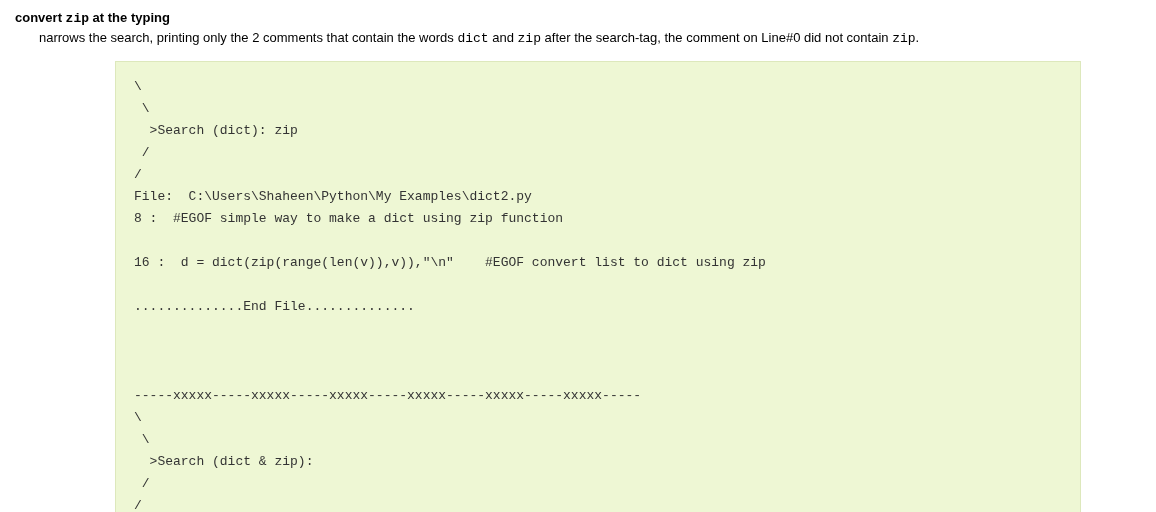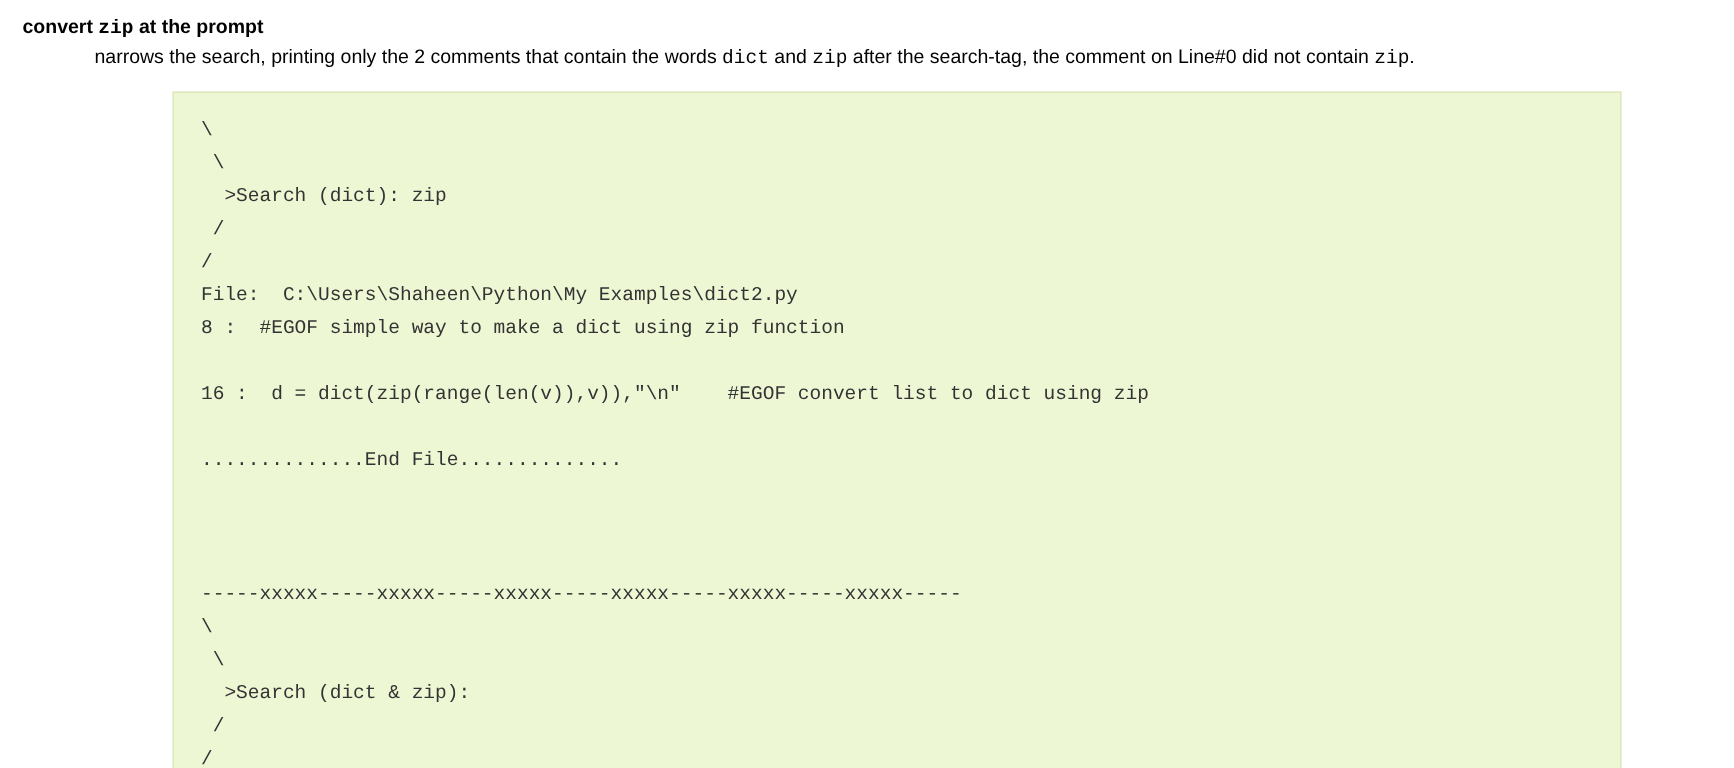--- a/index.html
+++ b/index.html
@@ -17,21 +17,21 @@
     }
     .heading {
       font-weight: bold;
       margin-bottom: 2px;
     }
     .heading .mono {
       font-family: "Courier New", Courier, monospace;
       font-size: 13px;
     }
     .description {
-      margin-left: 48px;
+      margin-left: 24px;
       line-height: 1.5;
       margin-bottom: 12px;
     }
     .description .mono {
       font-family: "Courier New", Courier, monospace;
       font-size: 13px;
     }
     .code-block {
       margin-left: 100px;
       margin-right: 60px;
@@ -43,21 +43,21 @@
       line-height: 1.7;
       white-space: pre;
       color: #333;
       overflow-x: auto;
     }
   </style>
 </head>
 <body>
 
 <div class="heading">
-  <span>convert </span><span class="mono">zip</span><span> at the prompt</span>
+  <span>convert </span><span class="mono">zip</span><span> at the typing</span>
 </div>
 
 <div class="description">
   <span>narrows the search, printing only the 2 comments that contain the words </span><span class="mono">dict</span><span> and </span><span class="mono">zip</span><span> after the search-tag, the comment on Line#0 did not contain </span><span class="mono">zip</span><span>.</span>
 </div>
 
 <div class="code-block">\
  \
   &gt;Search (dict): zip
  /

